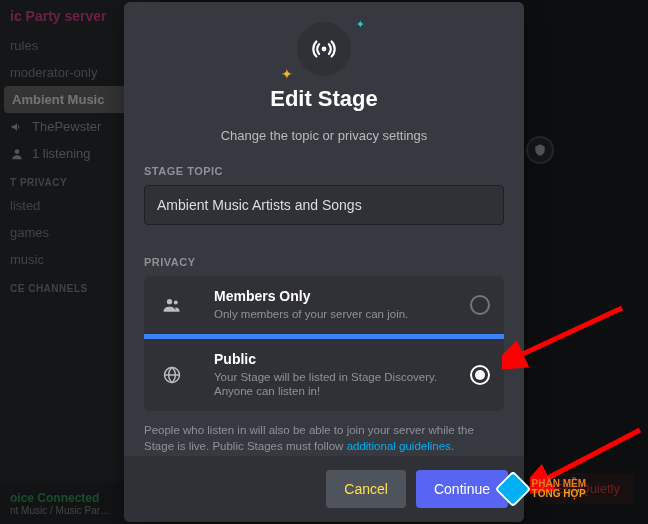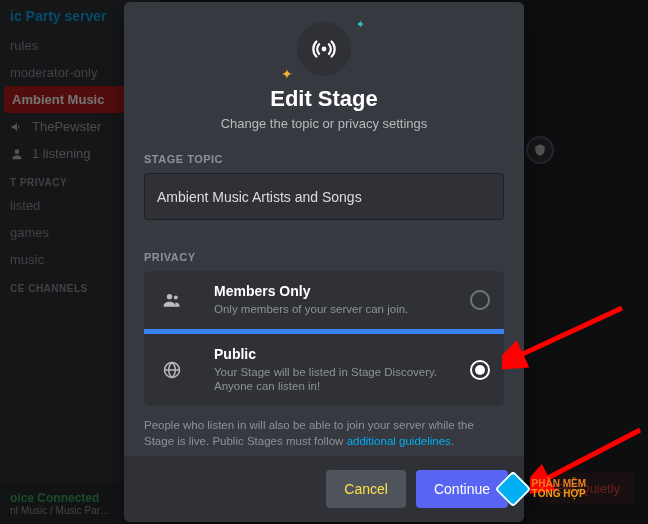--- a/index.html
+++ b/index.html
@@ -4,23 +4,23 @@
 <style>
   * { box-sizing: border-box; margin: 0; padding: 0; }
   html, body { width: 648px; height: 524px; overflow: hidden; font-family: -apple-system, BlinkMacSystemFont, "Segoe UI", Helvetica, Arial, sans-serif; }
   body { background: #202225; position: relative; }
 
   
   .bg-sidebar {
     position: absolute; left: 0; top: 0; width: 160px; height: 100%;
     background: #2f3136; color: #8e9297; font-size: 13px;
   }
-  .bg-sidebar .srv-name { color: #0ea5e9; font-weight: 600; padding: 8px 10px; font-size: 14px; background: #2f3136; }
+  .bg-sidebar .srv-name { color: #ec4899; font-weight: 600; padding: 8px 10px; font-size: 14px; background: #2f3136; }
   .bg-sidebar .item { padding: 6px 10px; color: #8e9297; font-size: 13px; }
-  .bg-sidebar .item.active { background: #b91c1c; color: #fff; border-radius: 4px; margin: 0 4px; padding: 6px 8px; font-weight: 600; }
+  .bg-sidebar .item.active { background: #737373; color: #fff; border-radius: 4px; margin: 0 4px; padding: 6px 8px; font-weight: 600; }
   .bg-sidebar .spk { display: flex; gap: 8px; align-items: center; padding: 6px 10px; color: #a3a6aa; font-size: 13px; }
   .bg-sidebar .spk .ico { width: 14px; height: 14px; display:block; }
   .bg-sidebar .sect { padding: 10px 10px 4px; font-size: 10px; letter-spacing: .5px; color: #8e9297; font-weight: 600; }
   .bg-foot {
     position: absolute; bottom: 0; left: 0; width: 160px; padding: 8px 10px;
     background: #292b2f; color: #3ba55d; font-size: 12px; font-weight: 600;
   }
   .bg-foot .sub { color: #96989d; font-size: 10px; font-weight: 400; }
 
   .bg-right {
@@ -64,28 +64,28 @@
 
   .hero { position: relative; display:flex; flex-direction: column; align-items: center; margin-bottom: 8px; }
   .hero-circle {
     width: 54px; height: 54px; border-radius: 50%; background: #2f3136;
     display:flex; align-items:center; justify-content:center;
     position: relative;
   }
   .hero-sparkle-a { position:absolute; top:-4px; right:-14px; color:#2bc7c4; font-size:11px;}
   .hero-sparkle-b { position:absolute; bottom:-6px; left:-16px; color:#f0b232; font-size:14px;}
   .modal-title { color: #fff; font-size: 22px; font-weight: 700; margin-top: 10px; }
-  .modal-sub { color: #b9bbbe; font-size: 13px; margin-top: 4px; margin-bottom: 12px; }
+  .modal-sub { color: #b9bbbe; font-size: 13px; margin-top: 16px; margin-bottom: 12px; }
 
   .section-label {
     font-size: 11px; font-weight: 700; letter-spacing: .5px;
     color: #8e9297; margin: 10px 0 8px;
   }
   .text-input {
-    width: 100%; height: 47px; background: #2f3136; border: 1px solid #1e1f22;
+    width: 100%; height: 40px; background: #2f3136; border: 1px solid #1e1f22;
     border-radius: 4px; color: #dcddde; font-size: 14px; padding: 0 12px;
     outline: none;
   }
 
   .privacy-card {
     background: #2f3136; border-radius: 6px; overflow: hidden;
     margin-top: 0;
   }
   .opt {
     display: flex; align-items: center; gap: 28px;

